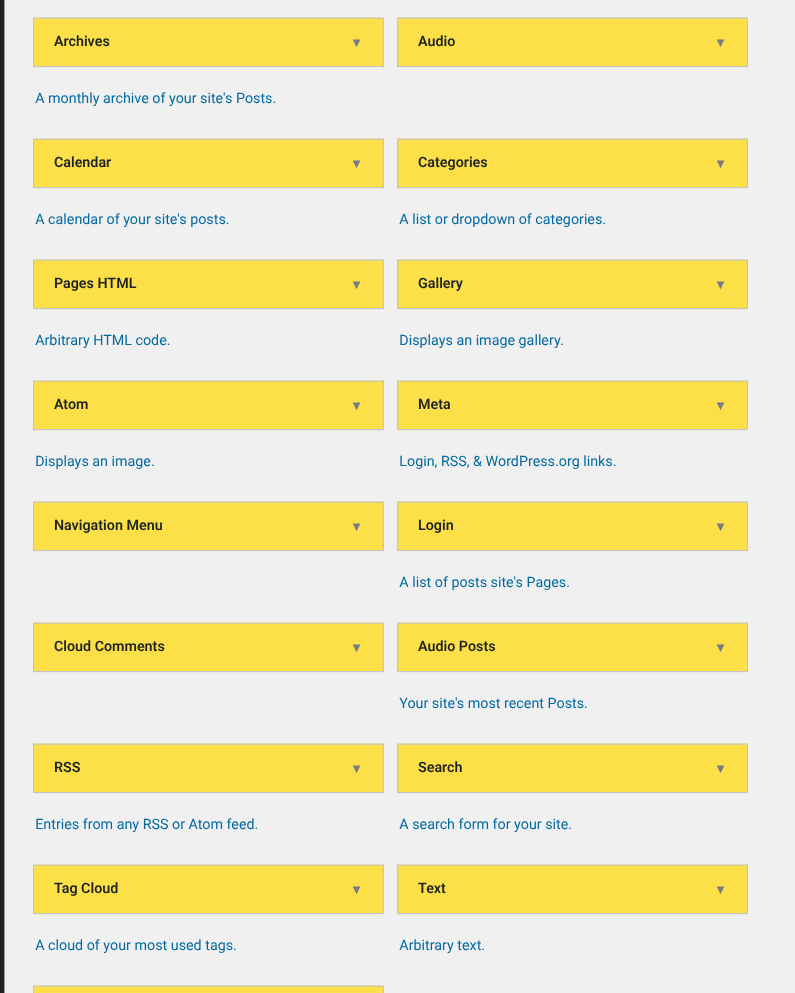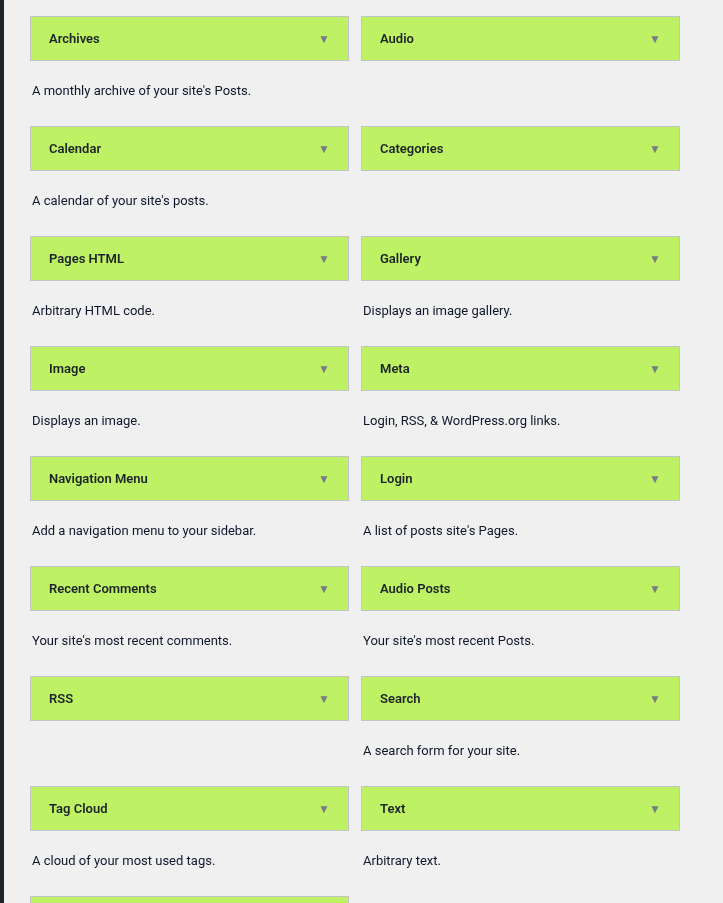--- a/index.html
+++ b/index.html
@@ -29,41 +29,41 @@
     .widget-grid {
       display: grid;
       grid-template-columns: 1fr 1fr;
       gap: 0 12px;
     }
     .widget-cell {
       display: flex;
       flex-direction: column;
     }
     .widget-header {
-      background: #bef264;
+      background: #fde047;
       border: 1px solid #c3c4c7;
       display: flex;
       align-items: center;
       justify-content: space-between;
       padding: 14px 18px;
       cursor: pointer;
       margin-top: 6px;
     }
     .widget-title {
       font-size: 13px;
       font-weight: 600;
       color: #1d2327;
     }
     .chevron {
       color: #787c82;
       font-size: 12px;
     }
     .widget-desc {
       font-size: 13px;
-      color: #0f172a;
+      color: #0369a1;
       padding: 12px 2px 12px 2px;
       margin-top: 10px;
       margin-bottom: 10px;
     }
   </style>
 </head>
 <body>
 
 <div class="page-wrapper">
   <div class="left-edge"></div>
@@ -90,91 +90,91 @@
         <span class="chevron">▼</span>
       </div>
       <div class="widget-desc">A calendar of your site's posts.</div>
     </div>
 
     <div class="widget-cell">
       <div class="widget-header">
         <span class="widget-title">Categories</span>
         <span class="chevron">▼</span>
       </div>
+      <div class="widget-desc">A list or dropdown of categories.</div>
     </div>
 
     <div class="widget-cell">
       <div class="widget-header">
         <span class="widget-title">Pages HTML</span>
         <span class="chevron">▼</span>
       </div>
       <div class="widget-desc">Arbitrary HTML code.</div>
     </div>
 
     <div class="widget-cell">
       <div class="widget-header">
         <span class="widget-title">Gallery</span>
         <span class="chevron">▼</span>
       </div>
       <div class="widget-desc">Displays an image gallery.</div>
     </div>
 
     <div class="widget-cell">
       <div class="widget-header">
-        <span class="widget-title">Image</span>
+        <span class="widget-title">Atom</span>
         <span class="chevron">▼</span>
       </div>
       <div class="widget-desc">Displays an image.</div>
     </div>
 
     <div class="widget-cell">
       <div class="widget-header">
         <span class="widget-title">Meta</span>
         <span class="chevron">▼</span>
       </div>
       <div class="widget-desc">Login, RSS, &amp; WordPress.org links.</div>
     </div>
 
     <div class="widget-cell">
       <div class="widget-header">
         <span class="widget-title">Navigation Menu</span>
         <span class="chevron">▼</span>
       </div>
-      <div class="widget-desc">Add a navigation menu to your sidebar.</div>
     </div>
 
     <div class="widget-cell">
       <div class="widget-header">
         <span class="widget-title">Login</span>
         <span class="chevron">▼</span>
       </div>
       <div class="widget-desc">A list of posts site's Pages.</div>
     </div>
 
     <div class="widget-cell">
       <div class="widget-header">
-        <span class="widget-title">Recent Comments</span>
-        <span class="chevron">▼</span>
-      </div>
-      <div class="widget-desc">Your site's most recent comments.</div>
+        <span class="widget-title">Cloud Comments</span>
+        <span class="chevron">▼</span>
+      </div>
     </div>
 
     <div class="widget-cell">
       <div class="widget-header">
         <span class="widget-title">Audio Posts</span>
         <span class="chevron">▼</span>
       </div>
       <div class="widget-desc">Your site's most recent Posts.</div>
     </div>
 
     <div class="widget-cell">
       <div class="widget-header">
         <span class="widget-title">RSS</span>
         <span class="chevron">▼</span>
       </div>
+      <div class="widget-desc">Entries from any RSS or Atom feed.</div>
     </div>
 
     <div class="widget-cell">
       <div class="widget-header">
         <span class="widget-title">Search</span>
         <span class="chevron">▼</span>
       </div>
       <div class="widget-desc">A search form for your site.</div>
     </div>
 

